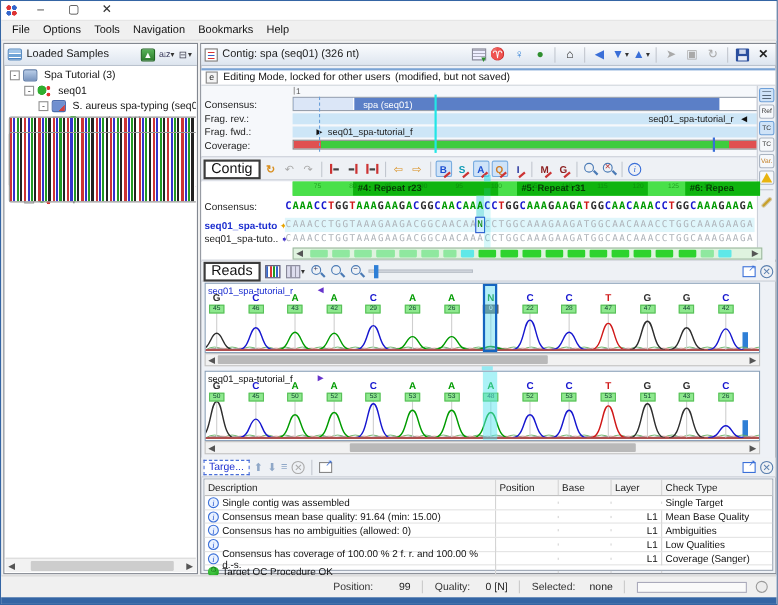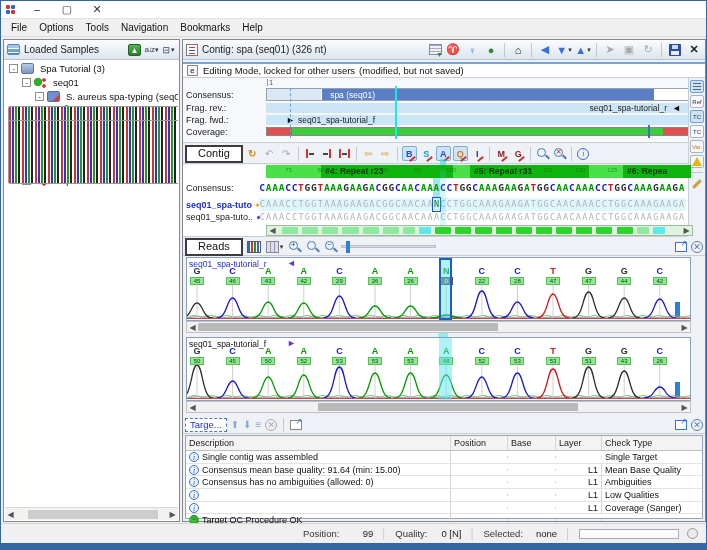--- a/index.html
+++ b/index.html
@@ -81,21 +81,21 @@
 
 .strip{position:absolute;right:0;top:38px;width:17px;height:158px;background:#eef1f6;border-left:1px solid #c9ced6;display:flex;flex-direction:column;align-items:center;padding-top:2px;gap:2px}
 .sic{width:14px;height:13px;border:1px solid #aab4c2;background:#f6f8fb;font-size:6px;display:flex;align-items:center;justify-content:center;color:#333;border-radius:2px}
 .sic.on{background:#cfe3f8;border-color:#6ea0d8}
 .linesico{background:repeating-linear-gradient(#567 0 1px,transparent 1px 3px);width:8px;height:7px}
 .varo{color:#c07818;font-size:6px}
 .warnico{width:0;height:0;border-left:5px solid transparent;border-right:5px solid transparent;border-bottom:9px solid #e8b410;position:relative}
 .quill{width:10px;height:2px;background:#c8a028;transform:rotate(-45deg);border-radius:2px;box-shadow:0 0 0 1px rgba(160,120,20,.35)}
 
 .ctb{position:absolute;left:0;top:104px;right:17px;height:20px;background:#eef1f5;border-bottom:1px solid #c9ced6;display:flex;align-items:center;padding:0 2px;gap:2px}
-.tab{border:2px solid #3c3c3c;background:#fff;font-size:11px;padding:0 11px;height:18px;line-height:12px;color:#111}
+.tab{border:2px solid #3c3c3c;background:#fff;font-size:13px;padding:0 5px;height:18px;line-height:12px;color:#111}
 .tbtn{height:15px;min-width:15px;display:flex;align-items:center;justify-content:center;font-size:10px;border:1px solid transparent;border-radius:2px}
 .tbtn.on{background:#cfe3f8;border-color:#7aade0}
 .lp2{position:relative;font-weight:bold;font-size:9px;width:13px;text-align:center}
 .lp2 i{position:absolute;right:0;bottom:-1px;width:7px;height:2px;background:#c33;transform:rotate(-40deg)}
 .trimico{display:flex;align-items:center;gap:1px}
 .trimico b{width:2px;height:9px;background:#c33}
 .trimico s{width:5px;height:2px;background:#444;text-decoration:none}
 .mag{width:13px;height:13px;position:relative}
 .mag::before{content:"";position:absolute;left:1px;top:1px;width:7px;height:7px;border:1.5px solid #4a7ab5;border-radius:50%}
 .mag::after{content:"";position:absolute;left:9px;top:9px;width:5px;height:2px;background:#4a7ab5;transform:rotate(45deg)}
@@ -735,20 +735,21 @@
               <span class="ri">i</span>
             </span>
             <span class="tc cpos"></span>
             <span class="tc cbase"></span>
             <span class="tc clay">L1</span>
             <span class="tc cchk">Low Qualities</span>
           </div>
           <div class="trow2">
             <span class="tc cdesc">
               <span class="ri">i</span>
+              <span>Consensus has coverage of 100.00 % 2 f. r. and 100.00 % d.-s.</span>
             </span>
             <span class="tc cpos"></span>
             <span class="tc cbase"></span>
             <span class="tc clay">L1</span>
             <span class="tc cchk">Coverage (Sanger)</span>
           </div>
           <div class="trow2">
             <span class="tc cdesc">
               <span class="rs"></span>
               <span>Target QC Procedure OK</span>

